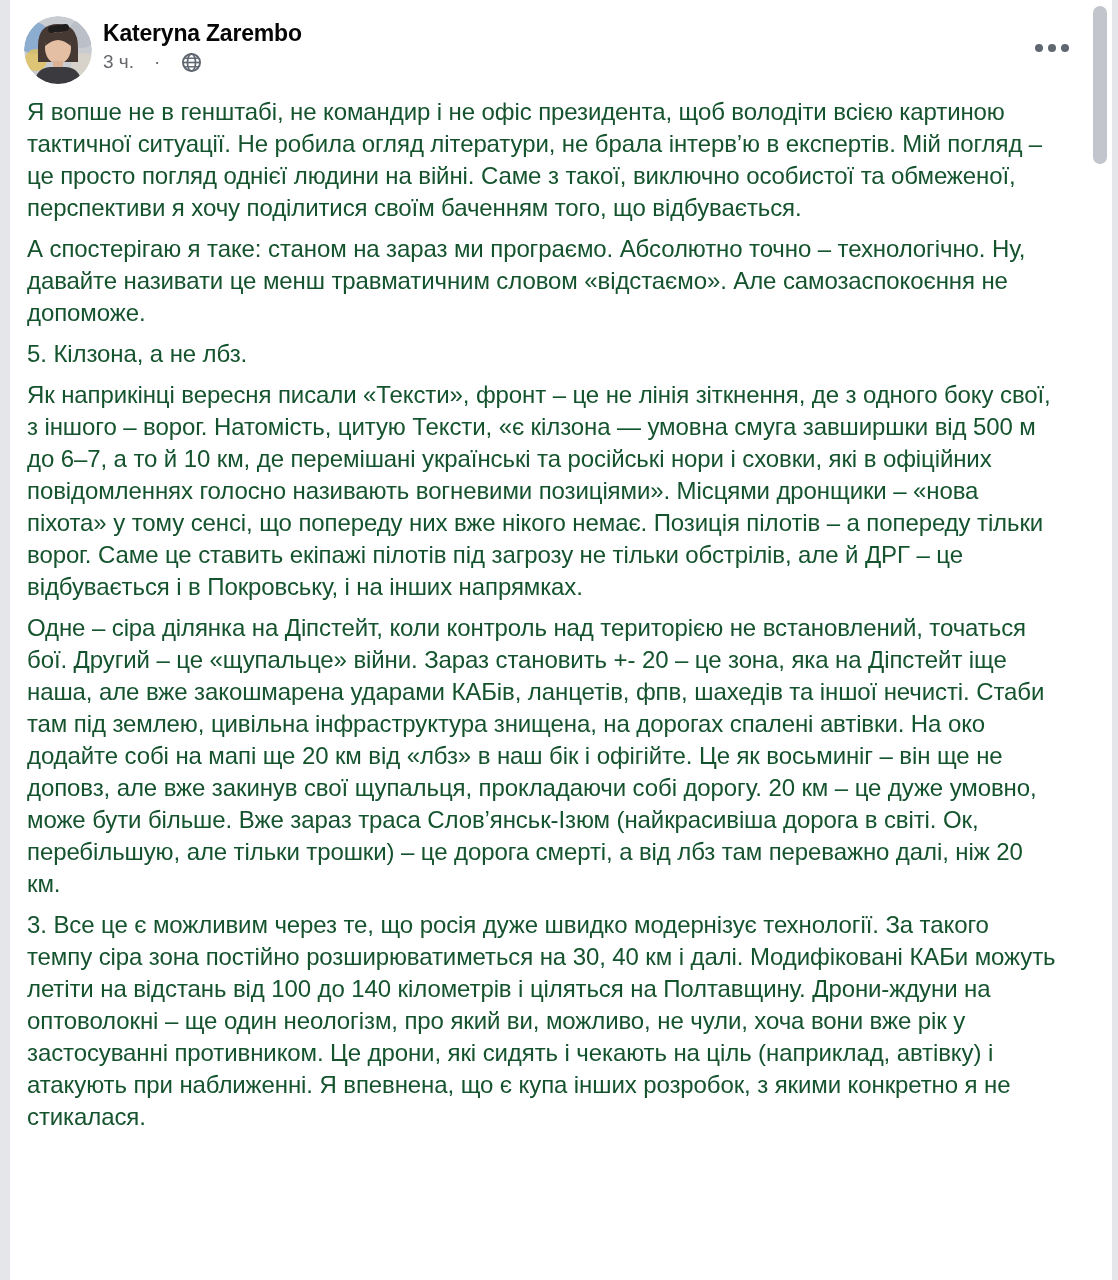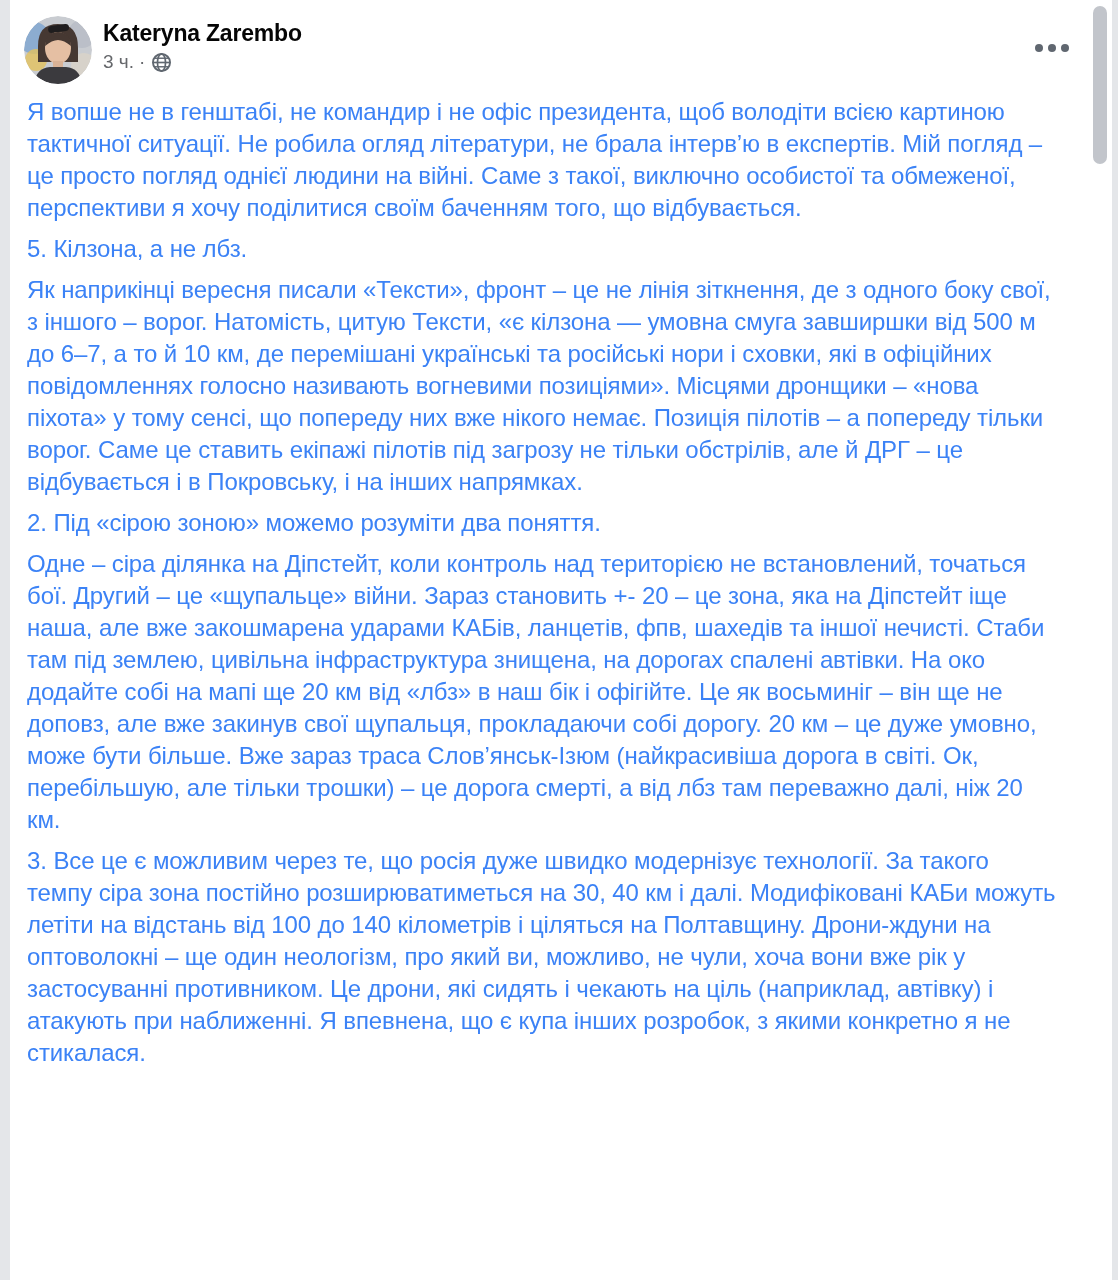--- a/index.html
+++ b/index.html
@@ -48,21 +48,21 @@
     font-weight: 700;
     line-height: 28px;
     letter-spacing: -0.2px;
     color: #050505;
     cursor: pointer;
   }
   .post-meta {
     margin-top: 4px;
     display: flex;
     align-items: center;
-    gap: 5px;
+    gap: 20px;
     font-size: 19px;
     color: #65676b;
   }
   .meta-sep { color: #65676b; }
   .globe { width: 19px; height: 19px; display: inline-block; margin-left: 2px; }
   .more-btn {
     position: absolute;
     top: 30px; right: 38px;
     width: 56px; height: 36px;
     border: none; background: transparent;
@@ -78,21 +78,21 @@
   .post-body {
     padding-left: 3px;
     padding-right: 0;
     max-width: 1036px;
   }
   .post-body p {
     font-size: 24px;
     line-height: 32px;
     letter-spacing: -0.1px;
     margin-bottom: 9px;
-    color: #3b82f6;
+    color: #14532d;
     white-space: pre-line;
   }
 </style>
 </head>
 <body>
 
 <div class="gutter gutter-left"></div>
 <div class="gutter gutter-right"></div>
 <div class="scrollbar-thumb"></div>
 
@@ -140,20 +140,20 @@
 
     <button class="more-btn" aria-label="more options">
       <i></i>
       <i></i>
       <i></i>
     </button>
   </div>
 
   <div class="post-body">
     <p>Я вопше не в генштабі, не командир і не офіс президента, щоб володіти всією картиною тактичної ситуації. Не робила огляд літератури, не брала інтерв’ю в експертів. Мій погляд – це просто погляд однієї людини на війні. Саме з такої, виключно особистої та обмеженої, перспективи я хочу поділитися своїм баченням того, що відбувається.</p>
+    <p>А спостерігаю я таке: станом на зараз ми програємо. Абсолютно точно – технологічно. Ну, давайте називати це менш травматичним словом «відстаємо». Але самозаспокоєння не допоможе.</p>
     <p>5. Кілзона, а не лбз.</p>
     <p>Як наприкінці вересня писали «Тексти», фронт – це не лінія зіткнення, де з одного боку свої, з іншого – ворог. Натомість, цитую Тексти, «є кілзона — умовна смуга завширшки від 500 м до 6–7, а то й 10 км, де перемішані українські та російські нори і сховки, які в офіційних повідомленнях голосно називають вогневими позиціями». Місцями дронщики – «нова піхота» у тому сенсі, що попереду них вже нікого немає. Позиція пілотів – а попереду тільки ворог. Саме це ставить екіпажі пілотів під загрозу не тільки обстрілів, але й ДРГ – це відбувається і в Покровську, і на інших напрямках.</p>
-    <p>2. Під «сірою зоною» можемо розуміти два поняття.</p>
     <p>Одне – сіра ділянка на Діпстейт, коли контроль над територією не встановлений, точаться бої. Другий – це «щупальце» війни. Зараз становить +- 20 – це зона, яка на Діпстейт іще наша, але вже закошмарена ударами КАБів, ланцетів, фпв, шахедів та іншої нечисті. Стаби там під землею, цивільна інфраструктура знищена, на дорогах спалені автівки. На око додайте собі на мапі ще 20 км від «лбз» в наш бік і офігійте.  Це як восьминіг – він ще не доповз, але вже закинув свої щупальця, прокладаючи собі дорогу. 20 км – це дуже умовно, може бути більше. Вже зараз траса Слов’янськ-Ізюм (найкрасивіша дорога в світі. Ок, перебільшую, але тільки трошки) – це дорога смерті, а від лбз там переважно далі, ніж 20 км.</p>
     <p>3. Все це є можливим через те, що росія дуже швидко модернізує технології. За такого темпу сіра зона постійно розширюватиметься на 30, 40 км і далі. Модифіковані КАБи можуть летіти на відстань від 100 до 140 кілометрів і ціляться на Полтавщину. Дрони-ждуни на оптоволокні – ще один неологізм, про який ви, можливо, не чули, хоча вони вже рік у застосуванні противником. Це дрони, які сидять і чекають на ціль (наприклад, автівку) і атакують при наближенні. Я впевнена, що є купа інших розробок, з якими конкретно я не стикалася.</p>
   </div>
 
 </div>
 
 </body></html>

